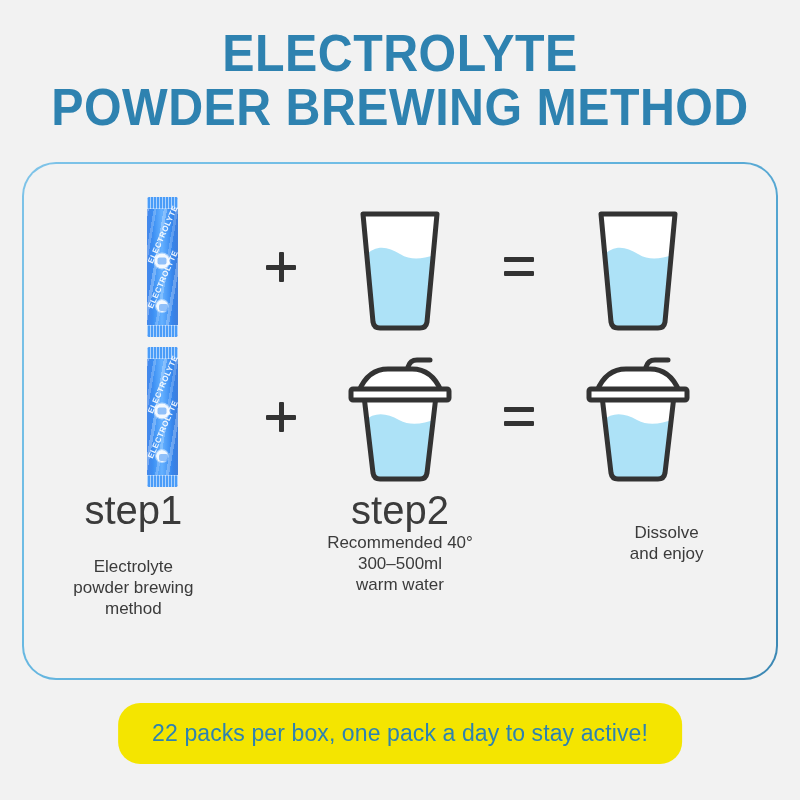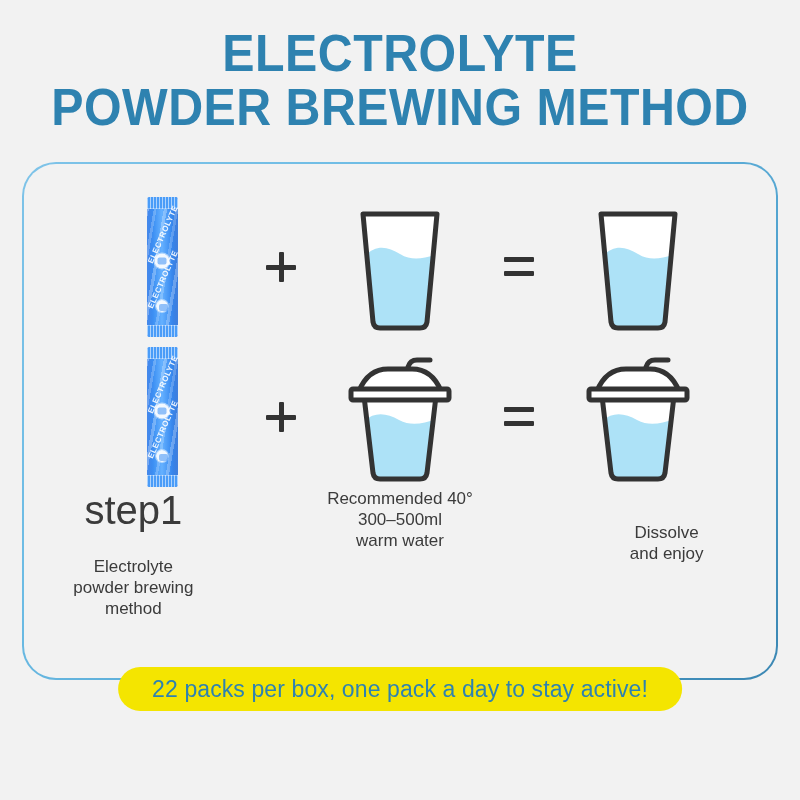--- a/index.html
+++ b/index.html
@@ -240,22 +240,22 @@
     white-space: pre-line;
   }
   .step-col.c1 .step-desc { margin-top: 24px; }
   .step-col.c3 .step-desc { margin-top: 34px; }
 
   
   .banner {
     position: absolute;
     left: 50%;
     transform: translateX(-50%);
-    top: 667px;
-    height: 44px;
+    top: 703px;
+    height: 61px;
     padding: 0 34px;
     background: #f4e500;
     border-radius: 22px;
     display: flex;
     align-items: center;
     justify-content: center;
     text-align: center;
   }
   .banner-text {
     font-family: "Liberation Sans Narrow", "Liberation Sans", sans-serif;
@@ -400,20 +400,21 @@
 </div>
 
 <div class="steps">
   <div class="step-col c1">
     <div class="step-title">step1</div>
     <div class="step-desc">Electrolyte
 powder brewing
 method</div>
   </div>
   <div class="step-col c2">
+    <div class="step-title">step2</div>
     <div class="step-desc">Recommended 40°
 300–500ml
 warm water</div>
   </div>
   <div class="step-col c3">
     <div class="step-desc">Dissolve
 and enjoy</div>
   </div>
 </div>
 

